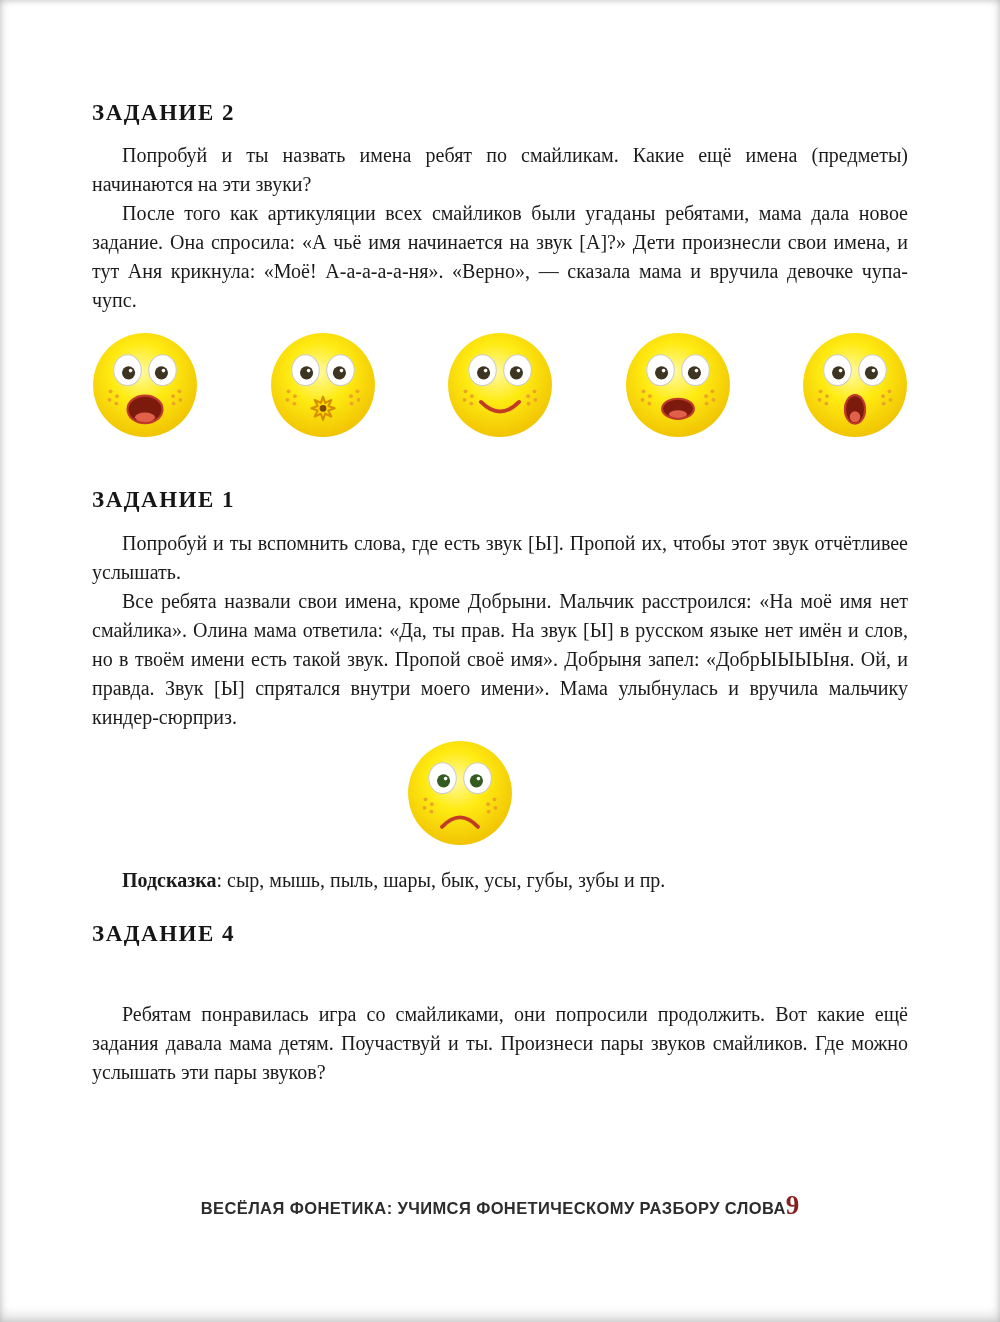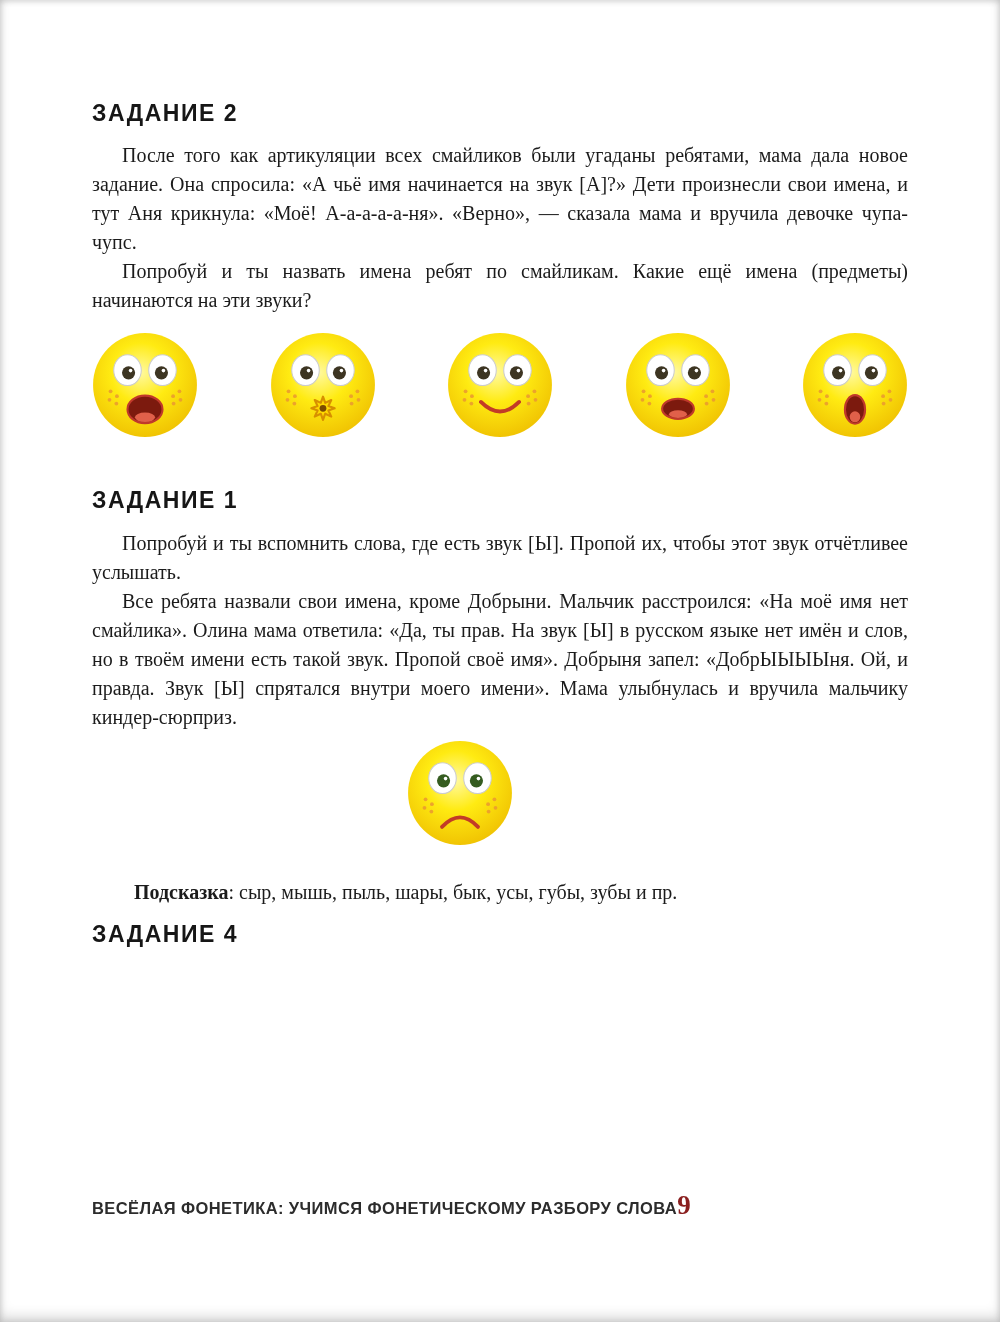--- a/index.html
+++ b/index.html
@@ -19,21 +19,21 @@
   .scan-edge {
     position: absolute;
     inset: 0;
     pointer-events: none;
     box-shadow: inset 0 0 7px rgba(0,0,0,0.16), inset 0 -7px 12px rgba(0,0,0,0.12), inset 0 3px 5px rgba(0,0,0,0.05);
   }
   .task-heading {
     position: absolute;
     left: 92px;
     margin: 0;
-    font-family: Liberation Sans, sans-serif;
+    font-family: Liberation Serif, serif;
     font-weight: 700;
     font-size: 23px;
     letter-spacing: 1.5px;
     color: #161616;
   }
   .text-block {
     position: absolute;
     left: 92px;
     width: 816px;
   }
@@ -55,31 +55,31 @@
     width: 106px;
     height: 106px;
   }
   .smiley-single {
     position: absolute;
   }
   .hint {
     position: absolute;
     left: 92px;
     width: 816px;
-    margin: 12px;
+    margin: 0;
     font-size: 20px;
     line-height: 29px;
     text-indent: 30px;
   }
   .footer {
     position: absolute;
     left: 92px;
     width: 816px;
     display: flex;
-    justify-content: flex-start;
+    justify-content: center;
     align-items: baseline;
   }
   .footer-title {
     font-family: "Liberation Sans", sans-serif;
     font-size: 16.5px;
     font-weight: 700;
     letter-spacing: 0.4px;
     color: #2c2c2c;
   }
   .page-number {
@@ -91,22 +91,22 @@
 </style>
 </head>
 <body>
 
 <div class="page">
   <div class="scan-edge"></div>
 
   <h2 class="task-heading" style="top:100px">ЗАДАНИЕ 2</h2>
 
   <div class="text-block" style="top:141px">
+    <p class="para indent">Попробуй и ты назвать имена ребят по смайликам. Какие ещё имена (предметы) начинаются на эти звуки?</p>
     <p class="para indent">После того как артикуляции всех смайликов были угаданы ребятами, мама дала новое задание. Она спросила: «А чьё имя начинается на звук [А]?» Дети произнесли свои имена, и тут Аня крикнула: «Моё! А-а-а-а-а-ня». «Верно», — сказала мама и вручила девочке чупа-чупс.</p>
-    <p class="para indent">Попробуй и ты назвать имена ребят по смайликам. Какие ещё имена (предметы) начинаются на эти звуки?</p>
   </div>
 
   <div class="smiley-row" style="top:332px">
     <div class="smiley"><svg viewBox="0 0 100 100" width="100%" height="100%" role="img">
           <defs>
             <radialGradient id="faceGrad0" cx="46%" cy="38%" r="68%">
               <stop offset="0%" stop-color="#fff9a0"></stop>
               <stop offset="42%" stop-color="#ffeb12"></stop>
               <stop offset="100%" stop-color="#eebd00"></stop>
             </radialGradient>
@@ -276,18 +276,21 @@
           <circle cx="83.5" cy="64" r="1.8"></circle>
           <circle cx="77" cy="67.5" r="1.8"></circle>
         </g>
         <path d="M33 82 Q50 64 67 82" fill="none" stroke="#c23b27" stroke-width="3.6" stroke-linecap="round"></path>
       </svg></div>
 
   <p class="hint" style="top:866px"><b>Подсказка</b><span>: сыр, мышь, пыль, шары, бык, усы, губы, зубы и пр.</span></p>
 
   <h2 class="task-heading" style="top:921px">ЗАДАНИЕ 4</h2>
 
+  <div class="text-block" style="top:1000px">
+    <p class="para indent">Ребятам понравилась игра со смайликами, они попросили продолжить. Вот какие ещё задания давала мама детям. Поучаствуй и ты. Произнеси пары звуков смайликов. Где можно услышать эти пары звуков?</p>
+  </div>
 
   <div class="footer" style="top:1190px">
     <span class="footer-title">ВЕСЁЛАЯ ФОНЕТИКА: УЧИМСЯ ФОНЕТИЧЕСКОМУ РАЗБОРУ СЛОВА</span>
     <span class="page-number">9</span>
   </div>
 </div>
 
 </body></html>

